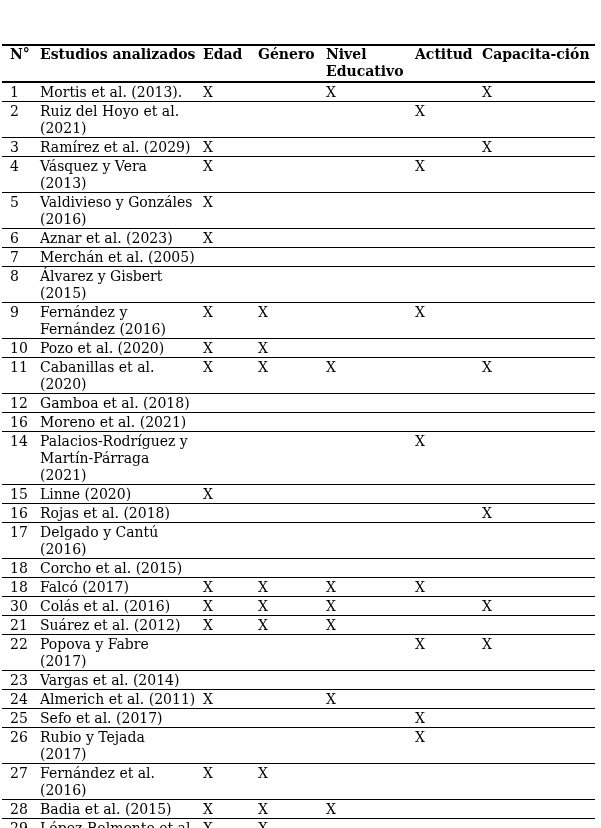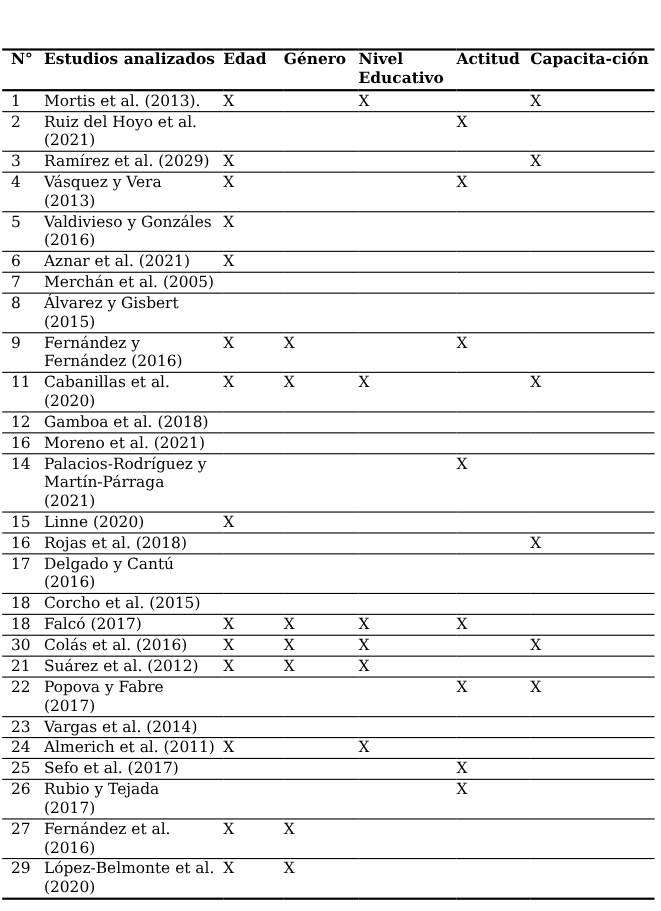--- a/index.html
+++ b/index.html
@@ -125,21 +125,21 @@
     <td class="study">Valdivieso y Gonzáles
 (2016)</td>
     <td class="mark">X</td>
     <td class="mark"></td>
     <td class="mark"></td>
     <td class="mark"></td>
     <td class="mark"></td>
   </tr>
         <tr>
     <td class="num">6</td>
-    <td class="study">Aznar et al. (2021)</td>
+    <td class="study">Aznar et al. (2023)</td>
     <td class="mark">X</td>
     <td class="mark"></td>
     <td class="mark"></td>
     <td class="mark"></td>
     <td class="mark"></td>
   </tr>
         <tr>
     <td class="num">7</td>
     <td class="study">Merchán et al. (2005)</td>
     <td class="mark"></td>
@@ -159,20 +159,29 @@
     <td class="mark"></td>
   </tr>
         <tr>
     <td class="num">9</td>
     <td class="study">Fernández y
 Fernández (2016)</td>
     <td class="mark">X</td>
     <td class="mark">X</td>
     <td class="mark"></td>
     <td class="mark">X</td>
+    <td class="mark"></td>
+  </tr>
+        <tr>
+    <td class="num">10</td>
+    <td class="study">Pozo et al. (2020)</td>
+    <td class="mark">X</td>
+    <td class="mark">X</td>
+    <td class="mark"></td>
+    <td class="mark"></td>
     <td class="mark"></td>
   </tr>
         <tr>
     <td class="num">11</td>
     <td class="study">Cabanillas et al.
 (2020)</td>
     <td class="mark">X</td>
     <td class="mark">X</td>
     <td class="mark">X</td>
     <td class="mark"></td>
@@ -318,20 +327,29 @@
     <td class="mark">X</td>
     <td class="mark"></td>
   </tr>
         <tr>
     <td class="num">27</td>
     <td class="study">Fernández et al.
 (2016)</td>
     <td class="mark">X</td>
     <td class="mark">X</td>
     <td class="mark"></td>
+    <td class="mark"></td>
+    <td class="mark"></td>
+  </tr>
+        <tr>
+    <td class="num">28</td>
+    <td class="study">Badia et al. (2015)</td>
+    <td class="mark">X</td>
+    <td class="mark">X</td>
+    <td class="mark">X</td>
     <td class="mark"></td>
     <td class="mark"></td>
   </tr>
         <tr class="last">
     <td class="num">29</td>
     <td class="study">López-Belmonte et al.
 (2020)</td>
     <td class="mark">X</td>
     <td class="mark">X</td>
     <td class="mark"></td>

